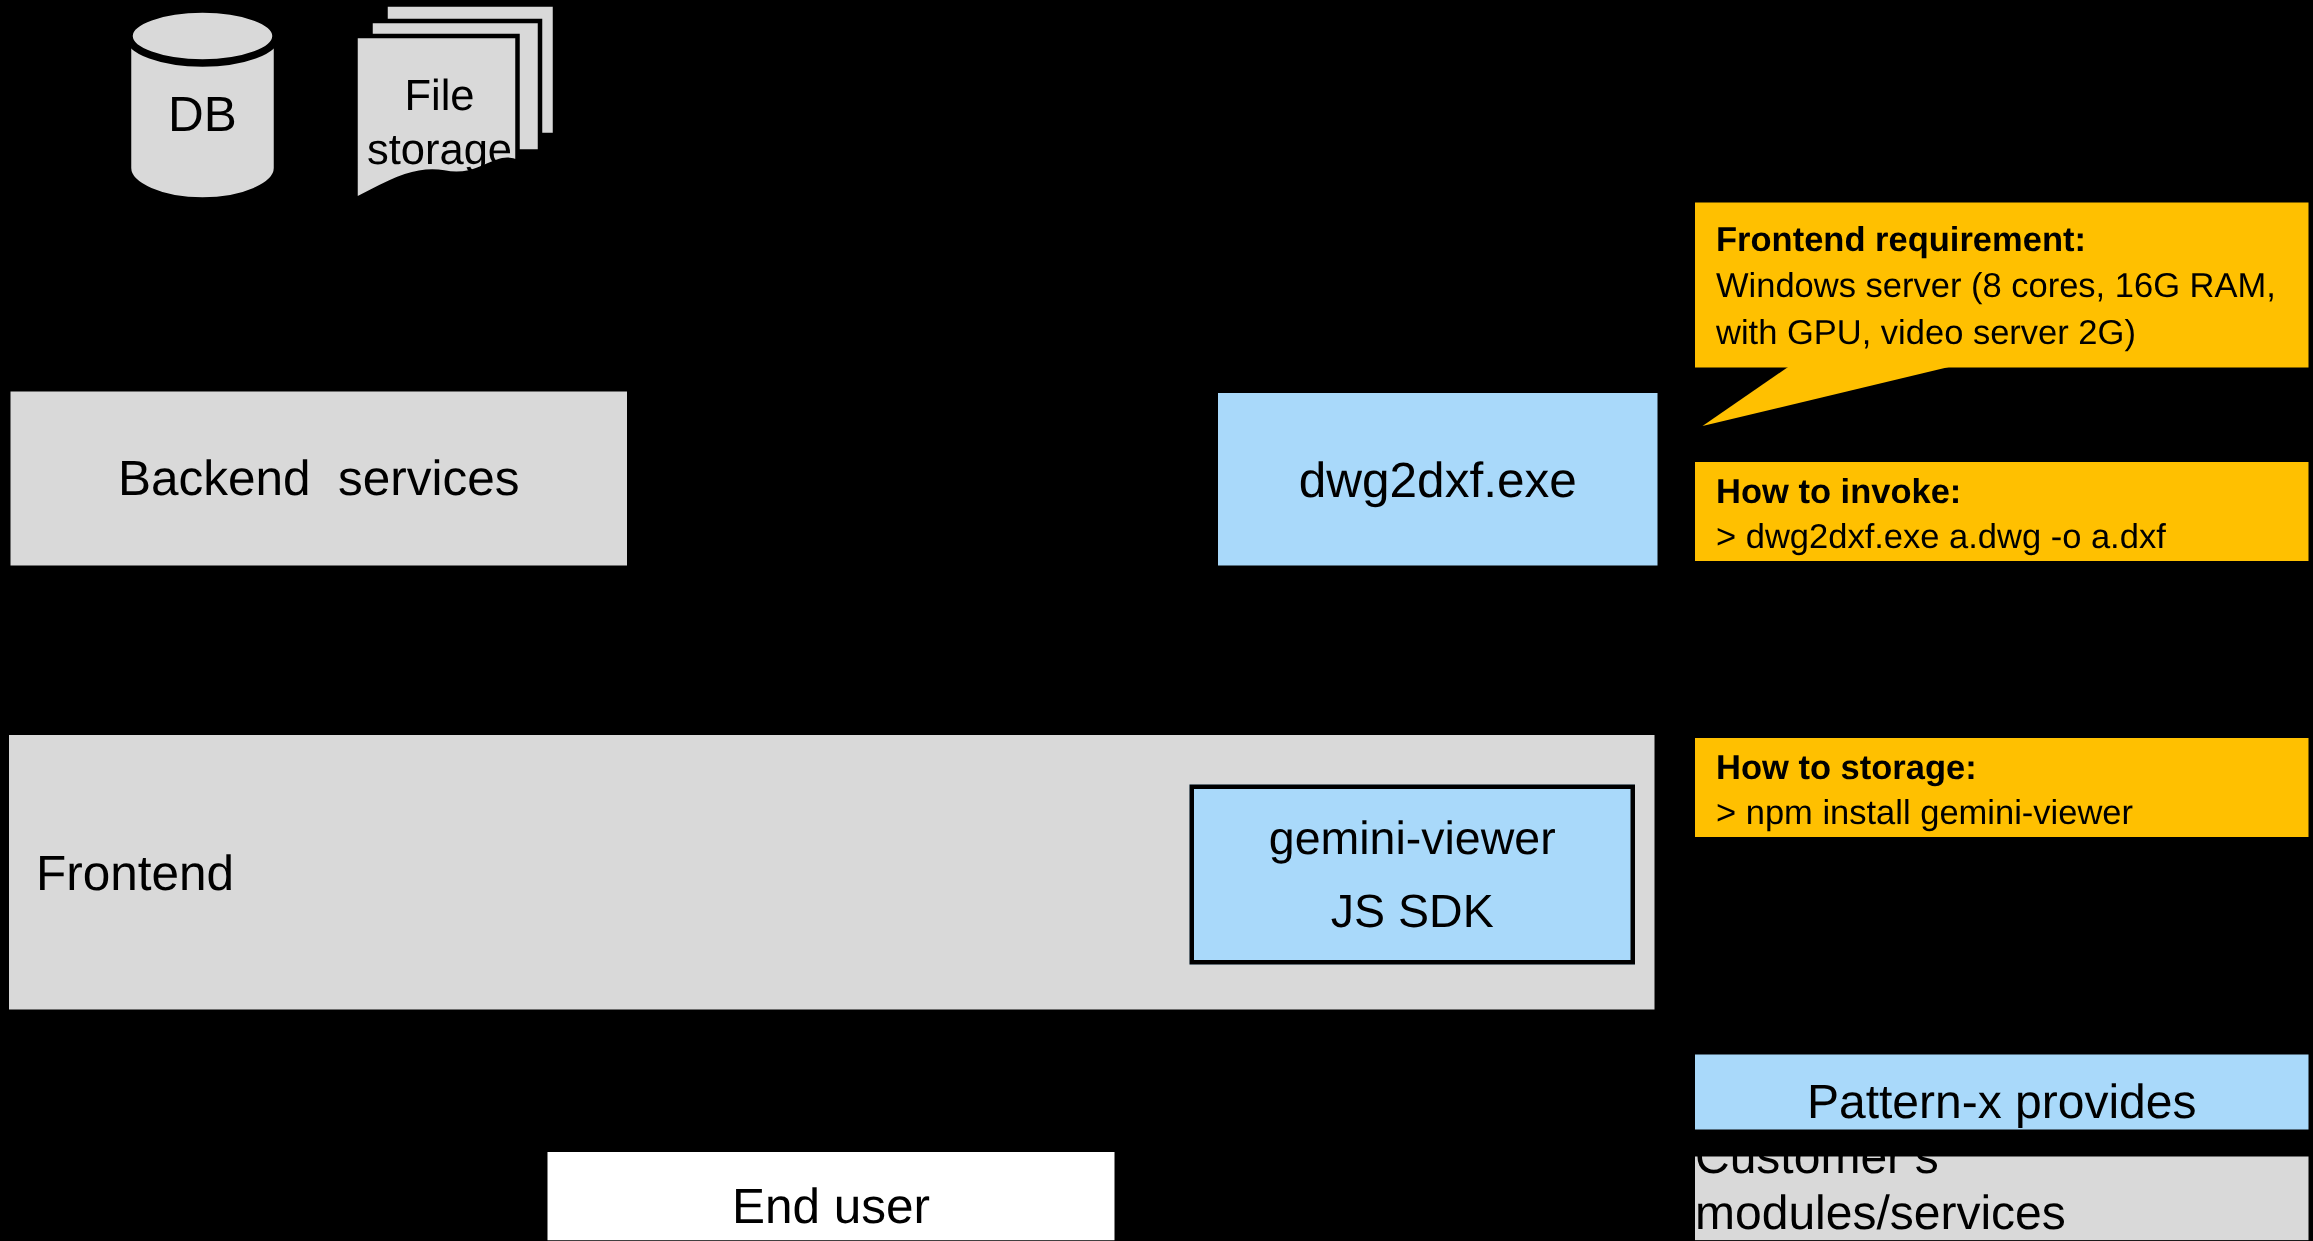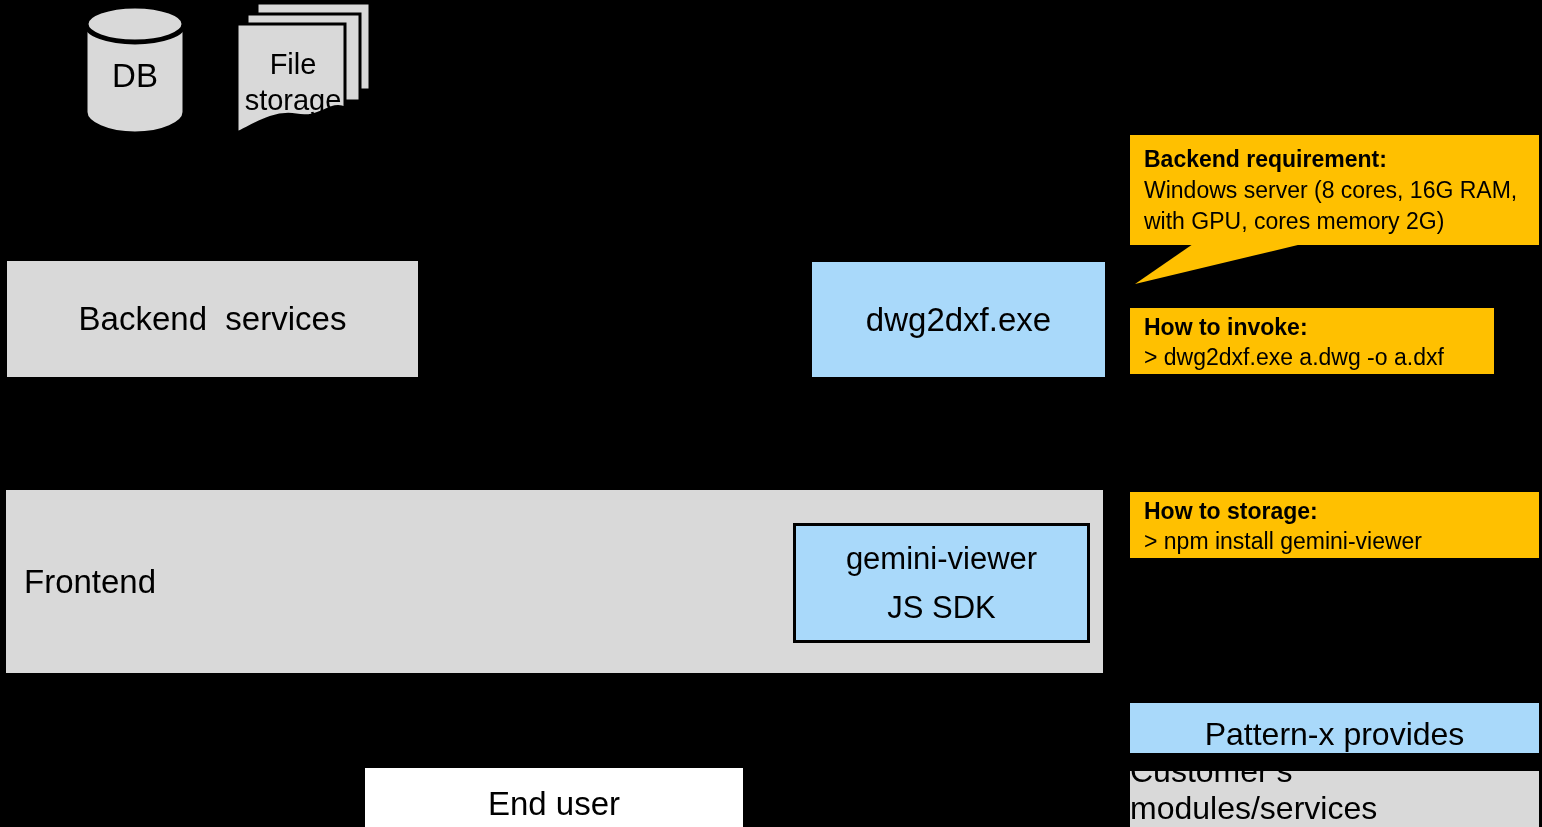--- a/index.html
+++ b/index.html
@@ -94,29 +94,29 @@
 
   <div class="box gray label-lg" style="left:7px; top:261px; width:411px; height:116px;">
     <span class="pre">Backend  services</span>
   </div>
 
   <div class="box blue label-lg" style="left:812px; top:262px; width:293px; height:115px;">
     <span>dwg2dxf.exe</span>
   </div>
 
   <div class="callout" style="left:1130px; top:135px; width:409px; height:110px;">
-    <div class="bold">Backend requirement:</div>
+    <div class="bold">Frontend requirement:</div>
     <div>Windows server (8 cores, 16G RAM,</div>
-    <div>with GPU, cores memory 2G)</div>
+    <div>with GPU, video server 2G)</div>
   </div>
   <svg class="abs" style="left:1130px; top:244px;" width="180" height="42" viewBox="0 0 180 42">
     <polygon points="63,0 172,0 5,40" fill="#FFC000"></polygon>
   </svg>
 
-  <div class="callout callout-sm" style="left:1130px; top:308px; width:364px; height:66px;">
+  <div class="callout callout-sm" style="left:1130px; top:308px; width:409px; height:66px;">
     <div class="bold">How to invoke:</div>
     <div>&gt; dwg2dxf.exe a.dwg -o a.dxf</div>
   </div>
 
   <div class="frontend-box gray label-lg" style="left:6px; top:490px; width:1097px; height:183px;">
     <span>Frontend</span>
   </div>
 
   <div class="sdk-box blue" style="left:793px; top:523px; width:297px; height:120px;">
     <div>gemini-viewer</div>

